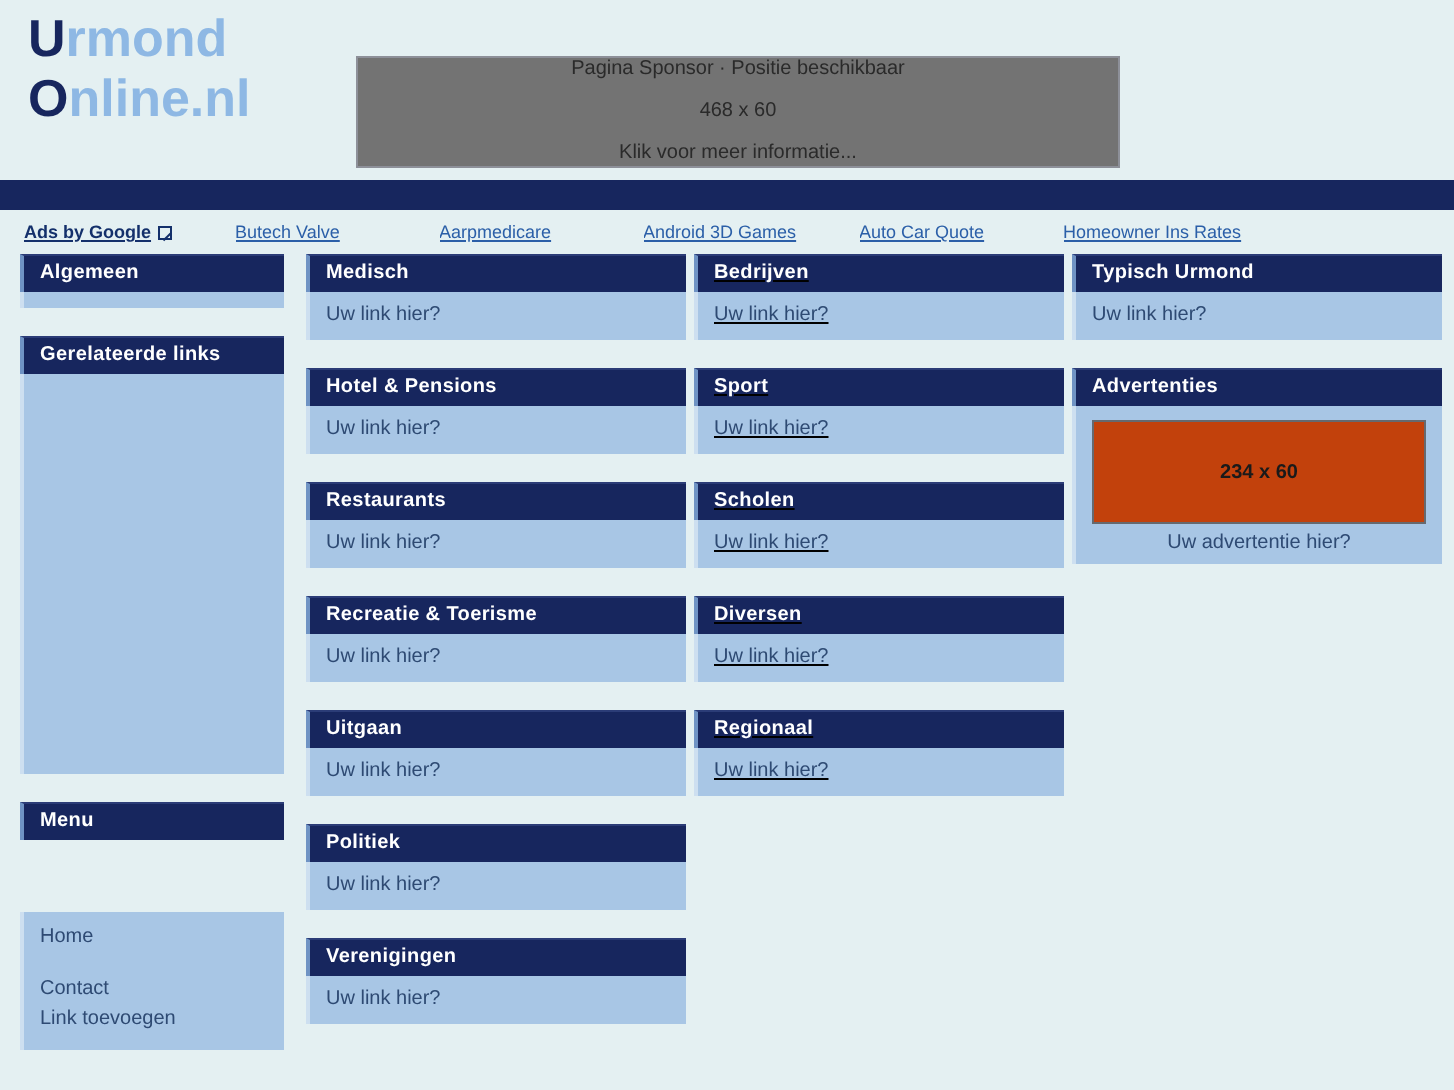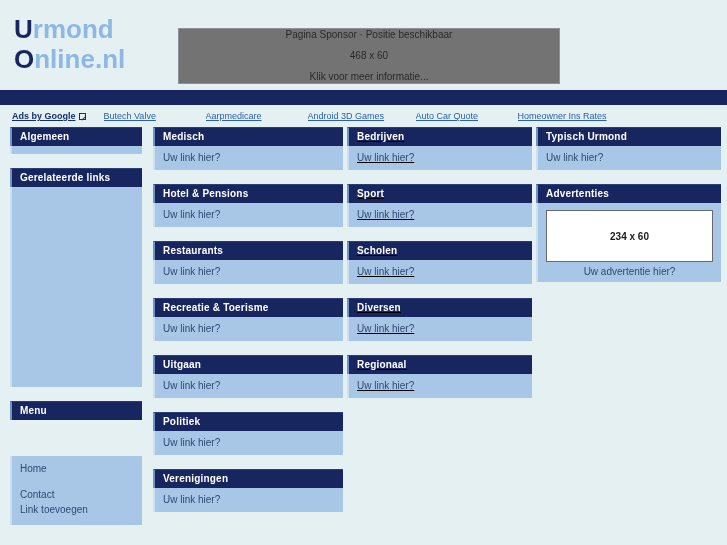--- a/index.html
+++ b/index.html
@@ -11,21 +11,21 @@
     overflow: hidden;
   }
 
   
   #header {
     position: relative;
     height: 90px;
   }
   #logo {
     position: absolute;
-    left: 14px; top: 14px;
+    left: 14px; top: 4px;
     font-size: 26px;
     font-weight: bold;
     line-height: 30px;
     letter-spacing: 0px;
     color: #8eb8e4;
   }
   #logo .cap { color: #17265e; }
   #logo .line { display: block; white-space: nowrap; }
 
   #sponsor-box {
@@ -57,21 +57,21 @@
     background: #e4f0f2;
     display: flex;
     align-items: center;
     padding-left: 12px;
     font-size: 9px;
   }
   #ads-row .adsby {
     color: #14306b;
     font-weight: bold;
     text-decoration: underline;
-    margin-right: 18px;
+    margin-right: 32px;
     display: inline-flex;
     align-items: center;
     gap: 3px;
     white-space: nowrap;
   }
   #ads-row .adsby .ext {
     display: inline-block;
     width: 7px; height: 7px;
     border: 1px solid #14306b;
     position: relative;
@@ -147,21 +147,21 @@
 
   
   .ad-body {
     background: #a8c6e5;
     border-left: 2px solid #cddff0;
     padding: 7px 8px 5px 8px;
   }
   .ad-slot {
     width: 100%;
     height: 52px;
-    background: #ffffff;
+    background: #c2410c;
     border: 1px solid #66696f;
     display: flex;
     align-items: center;
     justify-content: center;
     font-size: 10px;
     font-weight: bold;
     color: #1a1a1a;
   }
   .ad-caption {
     text-align: center;

